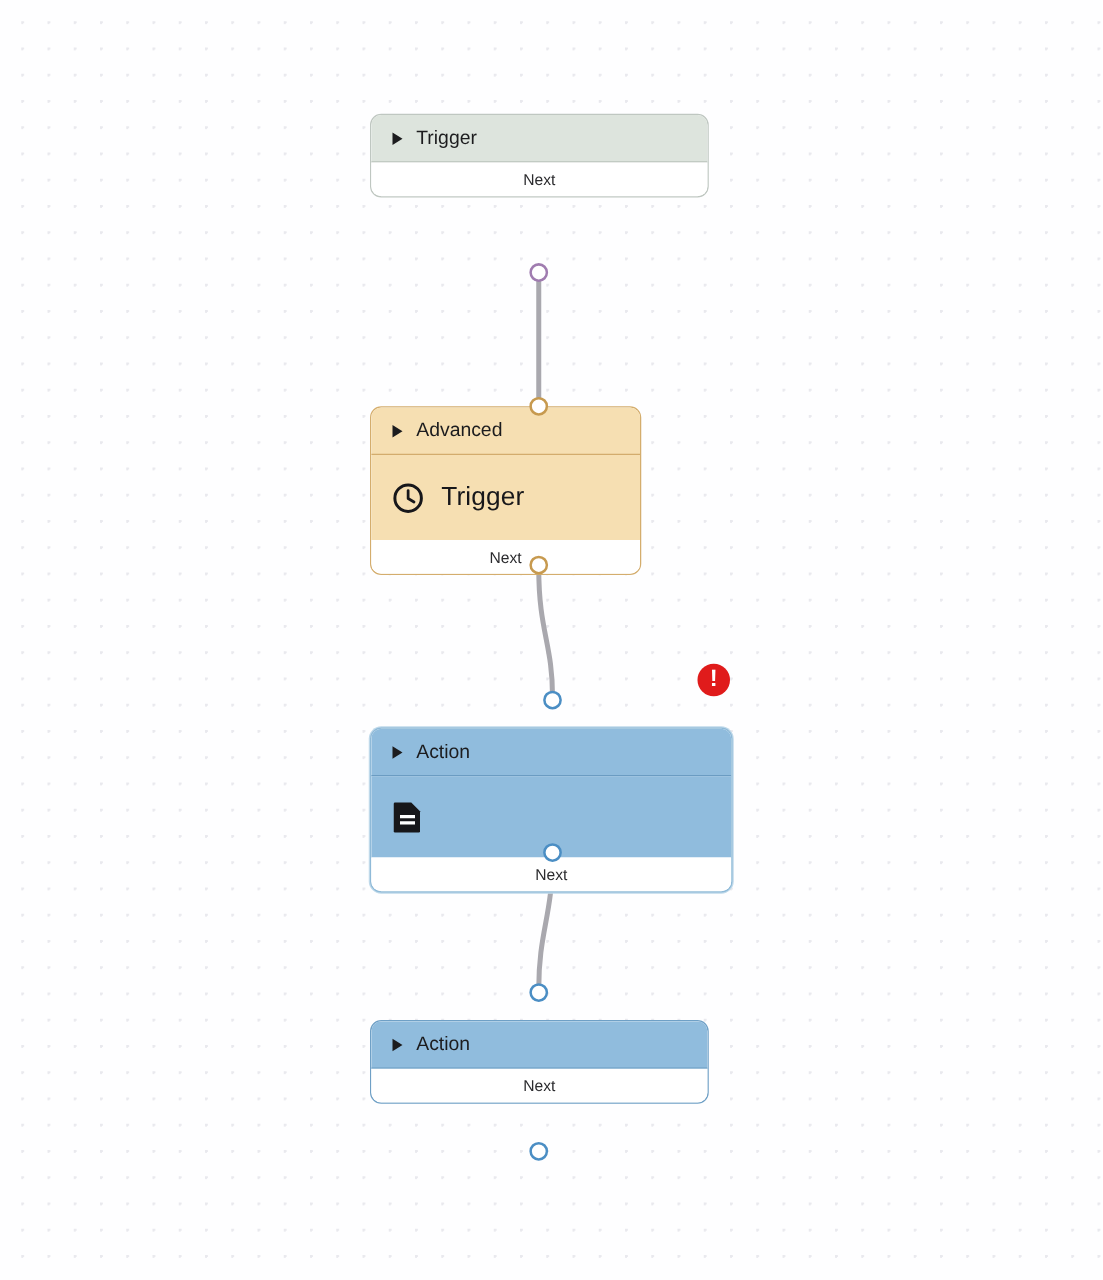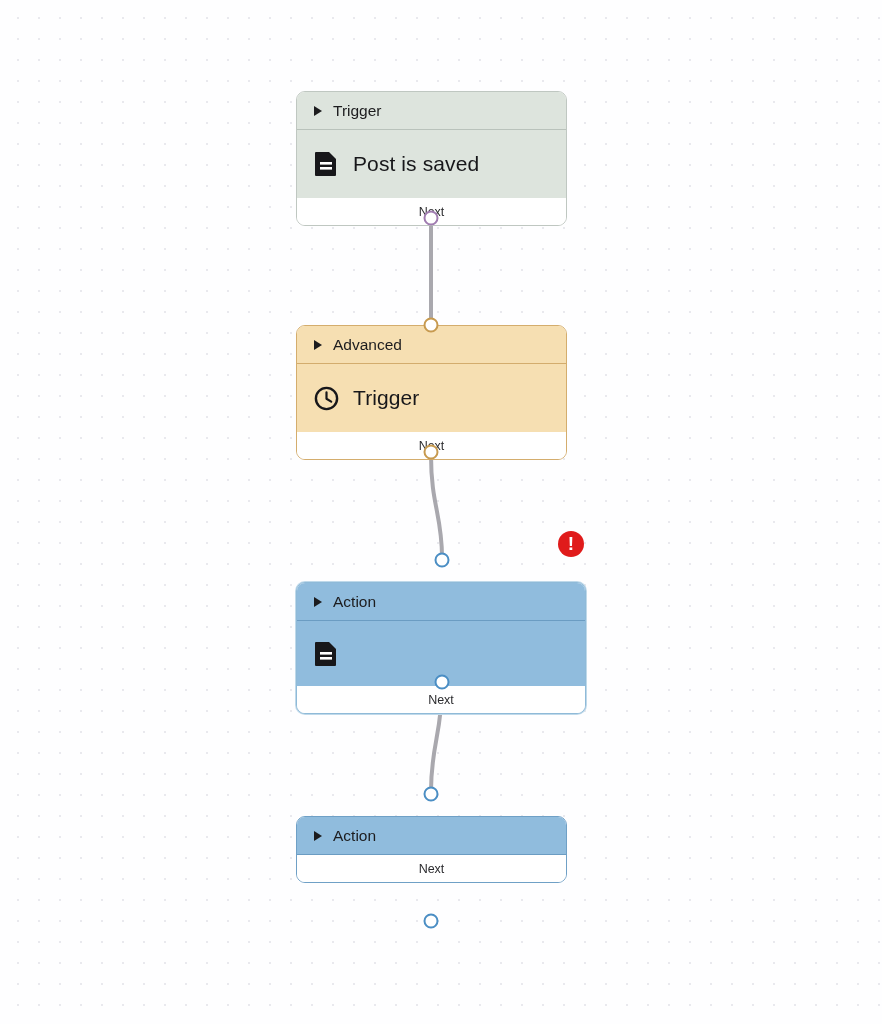--- a/index.html
+++ b/index.html
@@ -174,34 +174,24 @@
     <path d="M 431 221 L 431 322"></path>
     <path d="M 431 455 C 431 505, 442 515, 442 557"></path>
     <path d="M 442 685 C 442 733, 431 745, 431 791"></path>
   </svg>
 
   <div class="node trigger" style="left:296px; top:91px; width:271px;">
     <div class="node-header">
       <span class="disclosure"></span>
       <span>Trigger</span>
     </div>
-    <div class="node-body">
-      <span class="node-icon">
-        <svg width="24" height="26" viewBox="0 0 24 26" xmlns="http://www.w3.org/2000/svg">
-          <path d="M2 1 h13 l7 7 v16 a1 1 0 0 1 -1 1 H2 a1 1 0 0 1 -1 -1 V2 a1 1 0 0 1 1 -1 z" fill="#17171a"></path>
-          <rect x="6" y="11" width="12" height="2.6" fill="#ffffff"></rect>
-          <rect x="6" y="16" width="12" height="2.6" fill="#ffffff"></rect>
-        </svg>
-      </span>
-      <span class="node-title">Post is saved</span>
-    </div>
-    <div class="node-footer">Next</div>
-  </div>
-
-  <div class="node advanced" style="left:296px; top:325px; width:271px;">
+    <div class="node-footer">Next</div>
+  </div>
+
+  <div class="node advanced" style="left:296px; top:325px; width:217px;">
     <div class="node-header">
       <span class="disclosure"></span>
       <span>Advanced</span>
     </div>
     <div class="node-body">
       <span class="node-icon">
         <svg width="25" height="25" viewBox="0 0 25 25" xmlns="http://www.w3.org/2000/svg">
           <circle cx="12.5" cy="12.5" r="10.6" fill="none" stroke="#17171a" stroke-width="2.4"></circle>
           <path d="M12.5 6.4 V12.8 L17.2 15.6" fill="none" stroke="#17171a" stroke-width="2.2" stroke-linecap="round" stroke-linejoin="round"></path>
         </svg>

